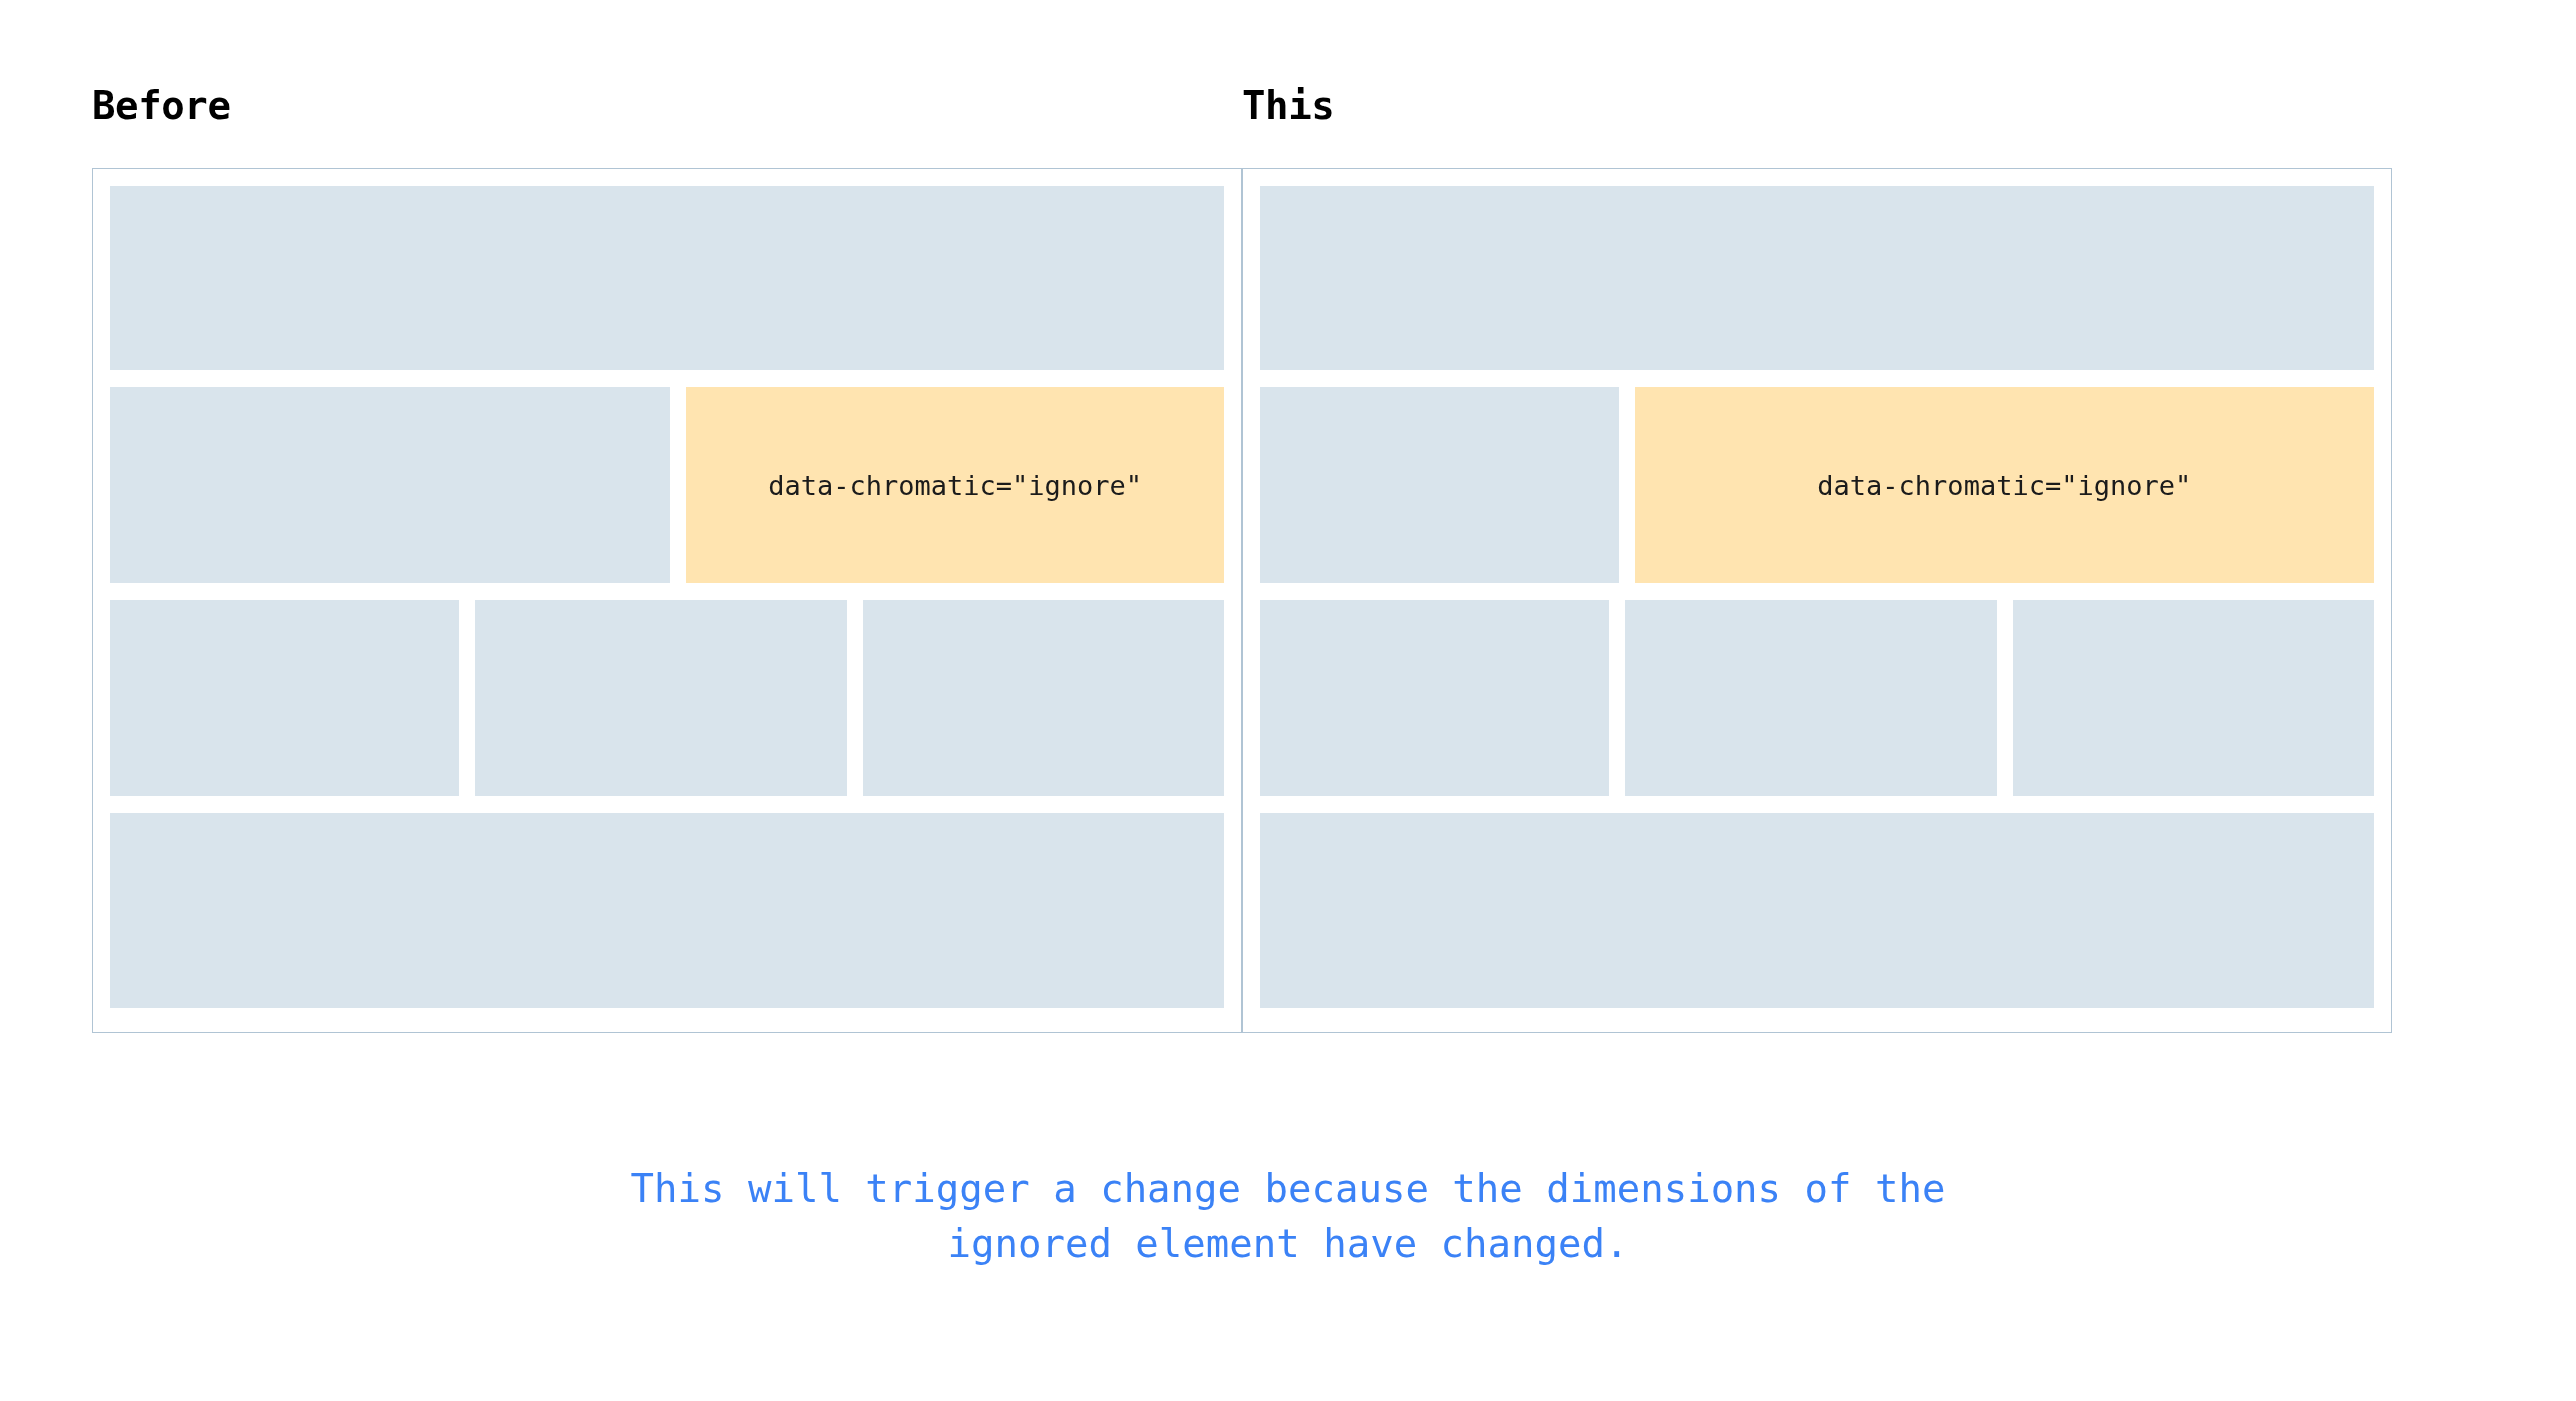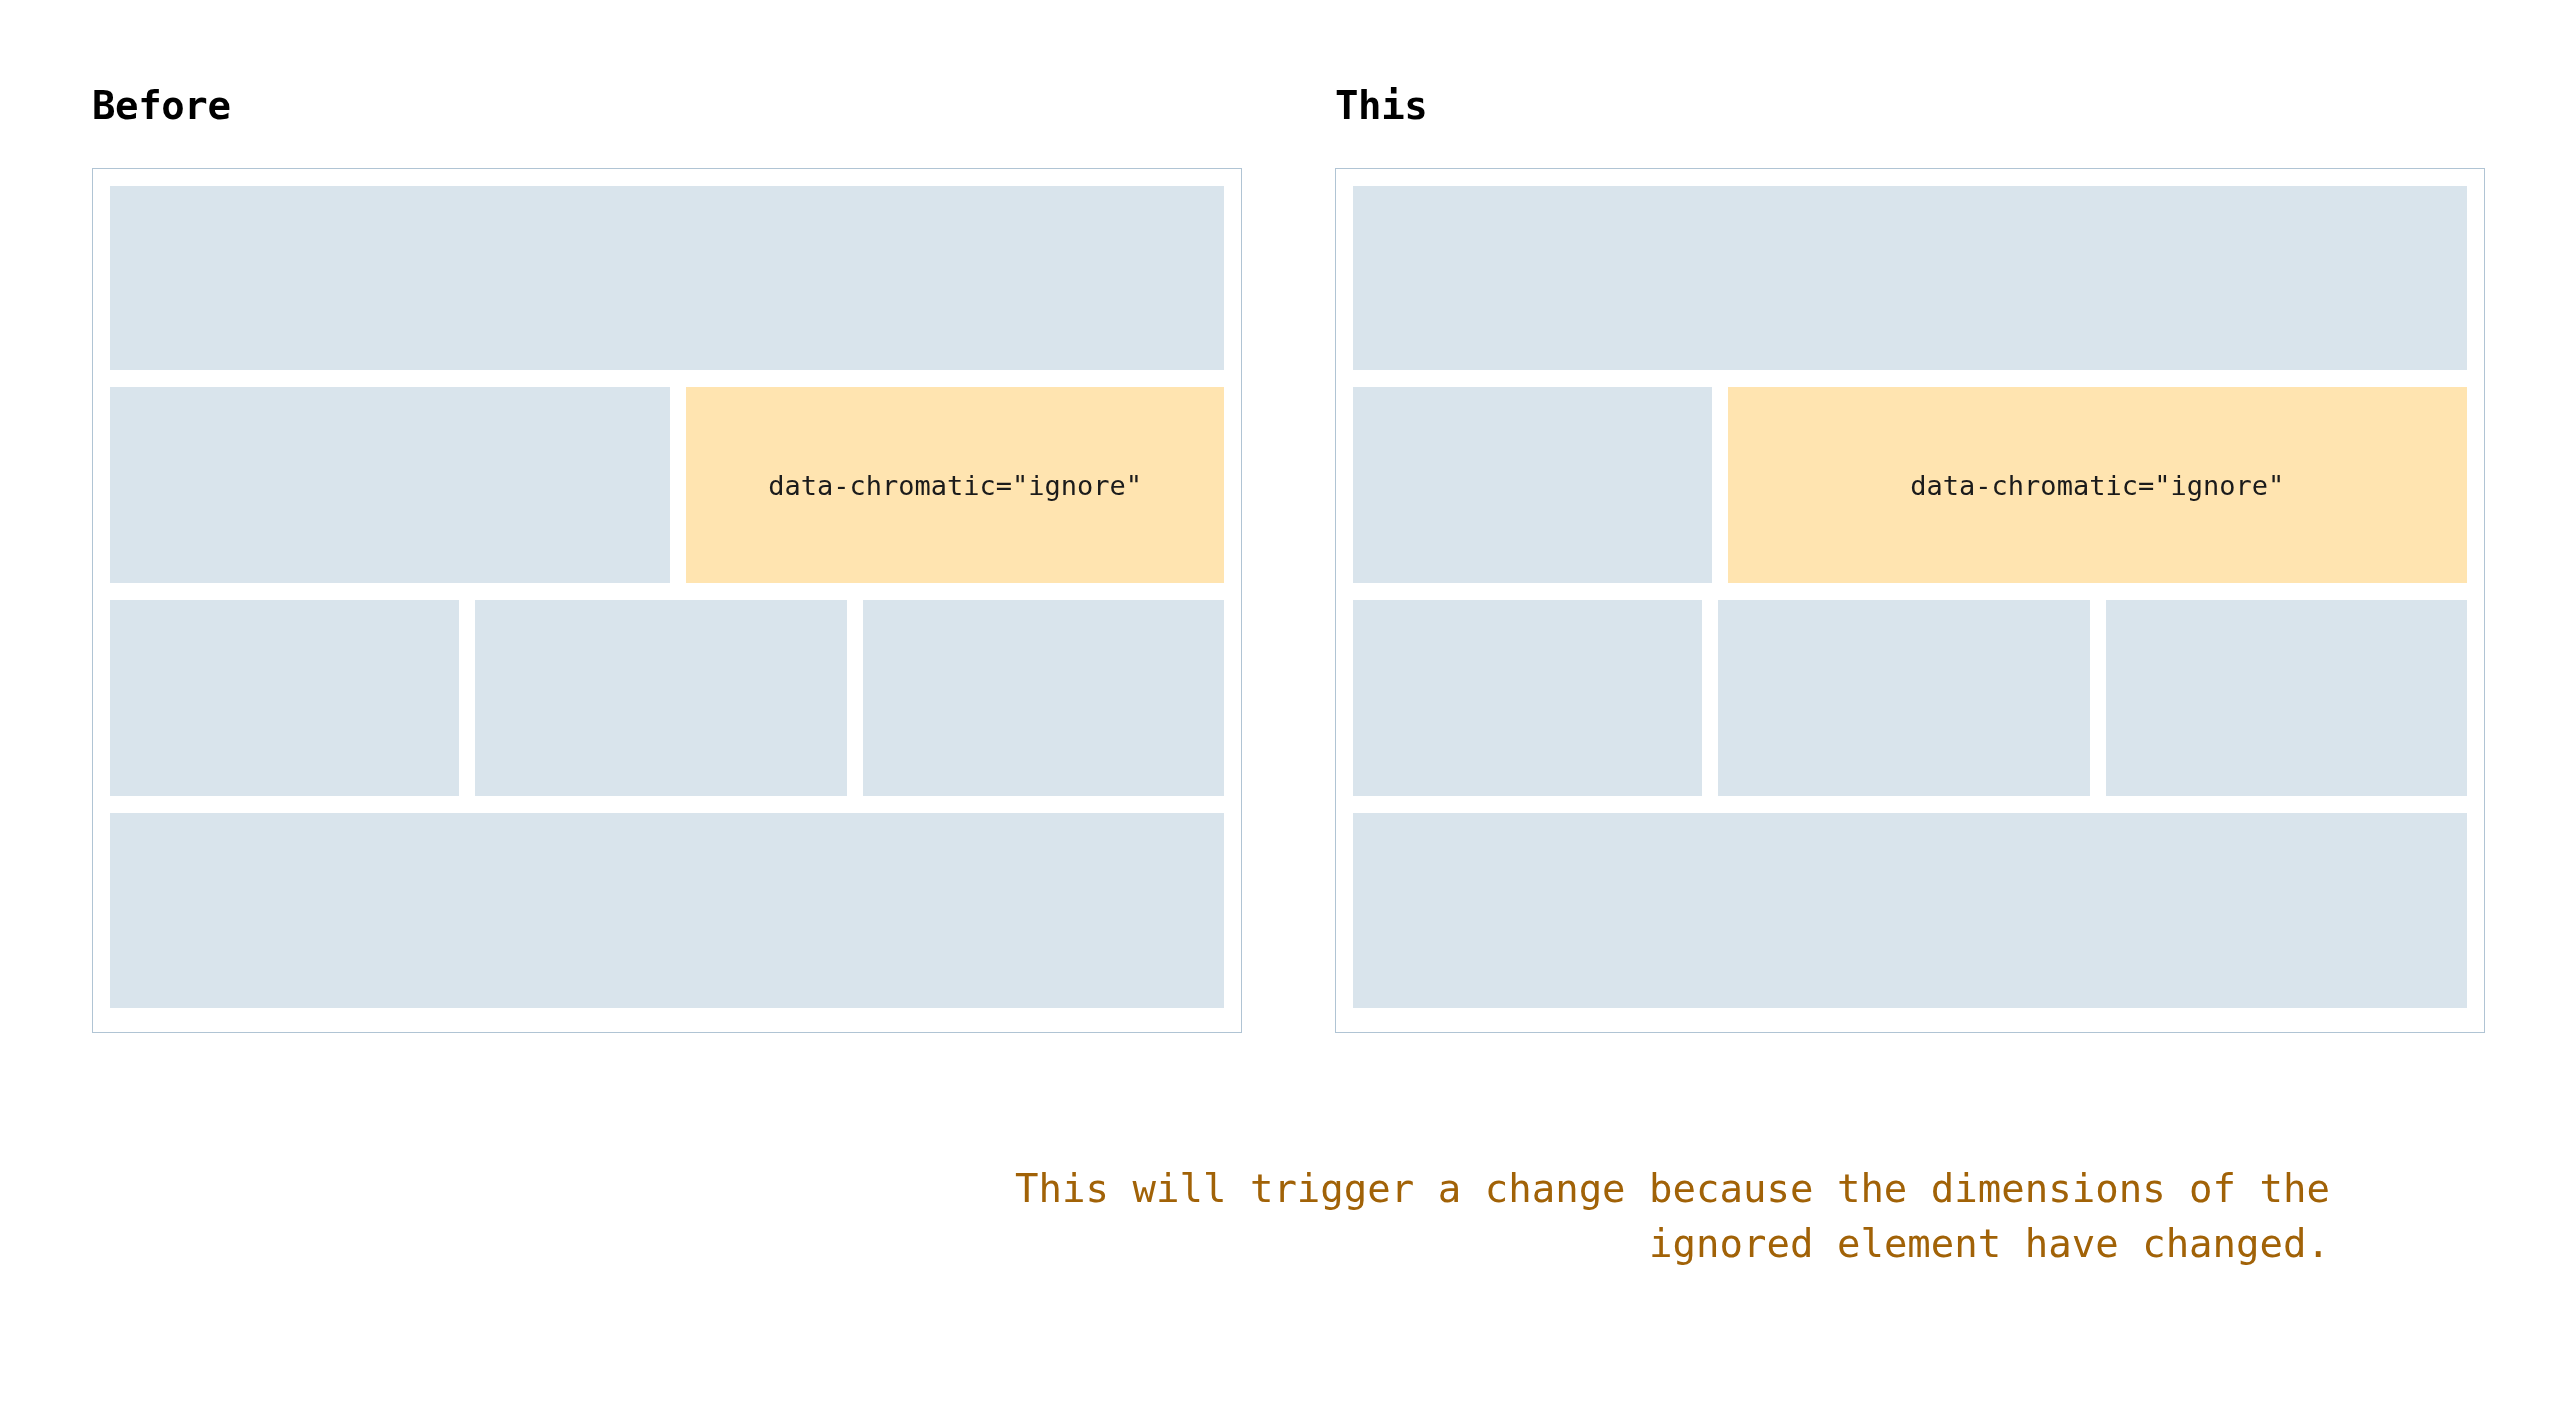--- a/index.html
+++ b/index.html
@@ -23,21 +23,20 @@
   }
 
   
   .compare {
     position: absolute;
     left: 92px;
     top: 86px;
     width: 2392px;
     display: flex;
     flex-direction: row;
-    gap: 93px;
   }
 
   .side {
     width: 1150px;
     display: flex;
     flex-direction: column;
   }
 
   .side-title {
     font-family: "DejaVu Sans Mono", "Liberation Mono", monospace;
@@ -95,25 +94,25 @@
     letter-spacing: 0px;
   }
 
   
   .caption {
     position: absolute;
     left: 50%;
     transform: translateX(-50%);
     top: 1161px;
     width: 2084px;
-    text-align: right;
+    text-align: center;
     font-family: "DejaVu Sans Mono", "Liberation Mono", monospace;
     font-size: 39px;
     line-height: 1.42;
-    color: #a16207;
+    color: #3b82f6;
     letter-spacing: 0px;
   }
 </style>
 </head>
 <body>
 
 <div class="stage">
 
   <div class="compare">
 

